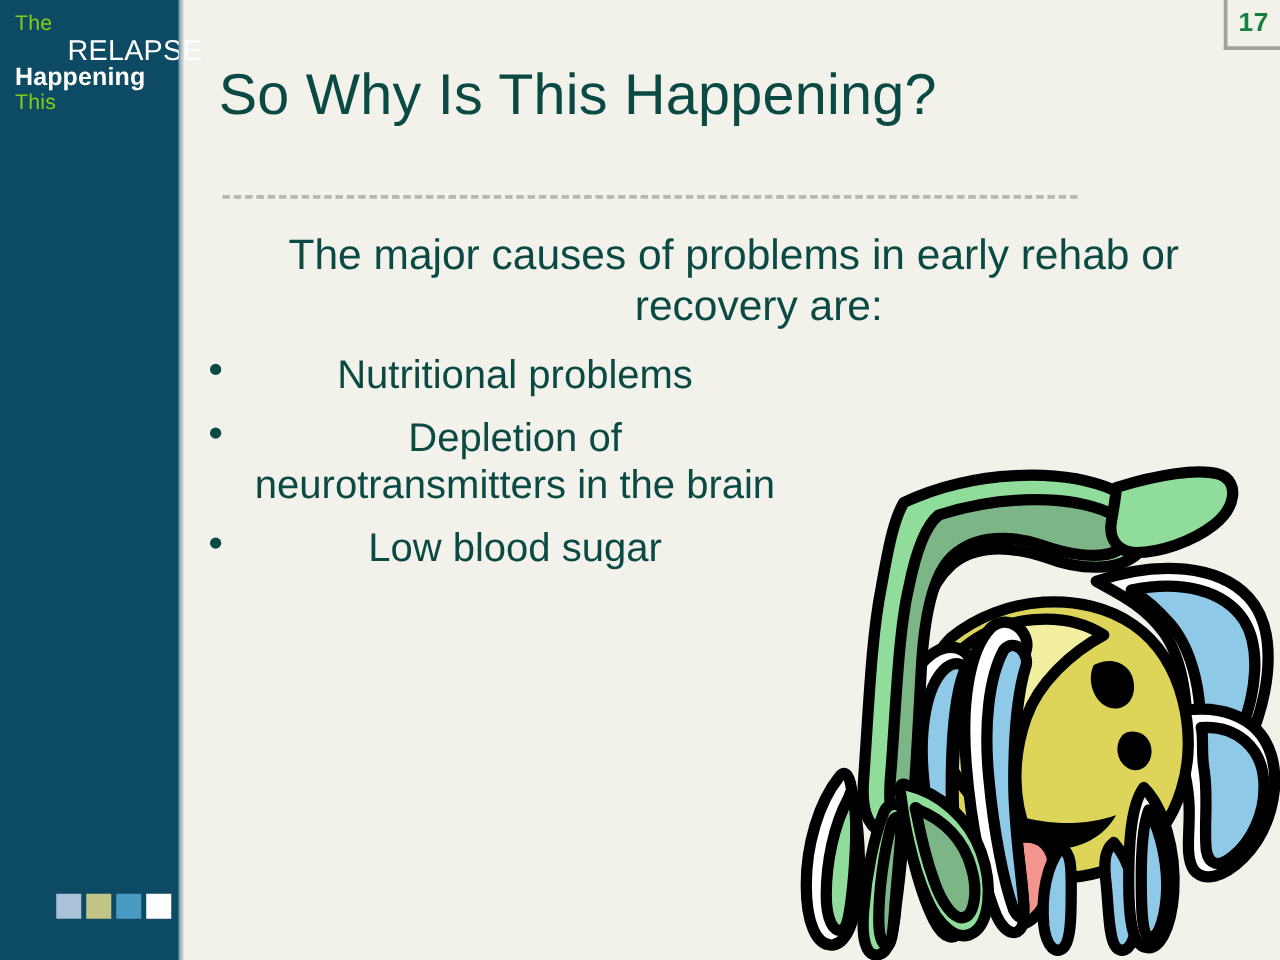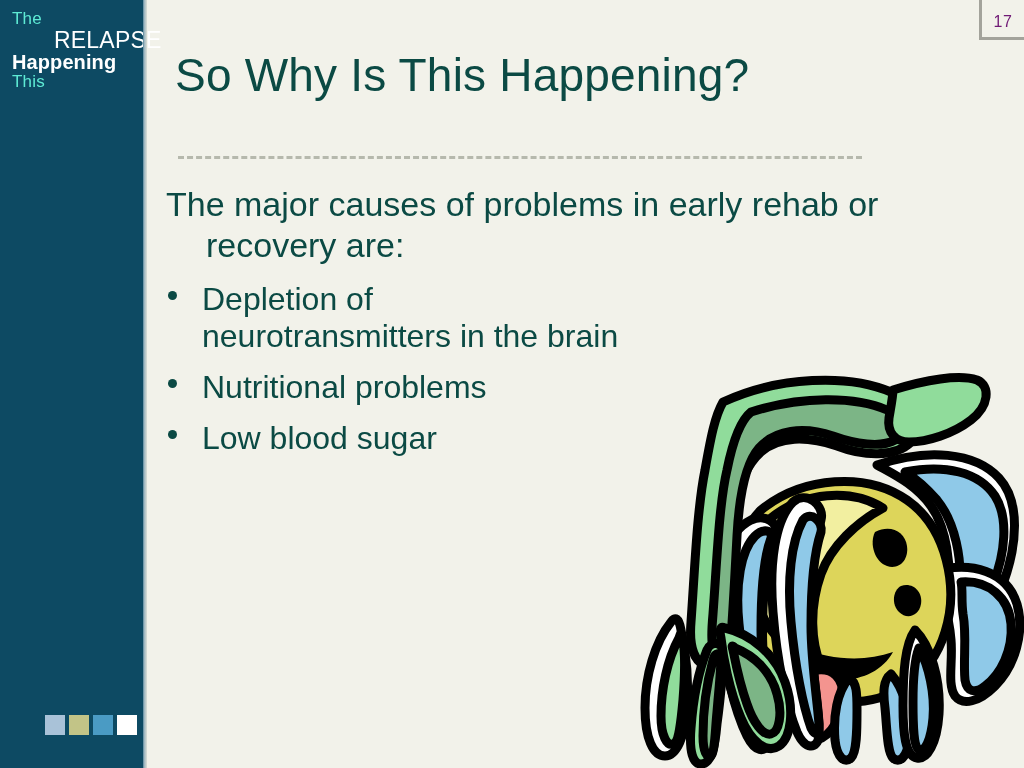--- a/index.html
+++ b/index.html
@@ -39,21 +39,21 @@
     position: absolute;
     left: 12px;
     top: 10px;
     width: 130px;
     line-height: 1.04;
   }
   .logo-the,
   .logo-plan {
     font-size: 17px;
     font-weight: normal;
-    color: #5eead4;
+    color: #84cc16;
     letter-spacing: 0.2px;
   }
   .logo-relapse {
     font-size: 23px;
     font-weight: normal;
     color: #ffffff;
     letter-spacing: 0.2px;
     margin-top: 1px;
     margin-left: 42px;
   }
@@ -88,23 +88,23 @@
     background: #f2f2ea;
     border-left: 3px solid #a3a39b;
     border-bottom: 3px solid #a3a39b;
     box-sizing: border-box;
     display: flex;
     align-items: flex-end;
     justify-content: center;
     padding-bottom: 6px;
   }
   #page-number {
-    font-size: 16px;
-    font-weight: normal;
-    color: #701a75;
+    font-size: 21px;
+    font-weight: bold;
+    color: #15803d;
     letter-spacing: 0.5px;
   }
 
   
   #title {
     position: absolute;
     left: 175px;
     top: 48px;
     width: 820px;
     text-align: left;
@@ -125,20 +125,21 @@
     border-top: 3px dashed #b6b9ad;
   }
 
   
   #body {
     position: absolute;
     left: 160px;
     top: 184px;
     width: 848px;
     color: #0b4a44;
+    text-align: center;
   }
   #lead {
     font-size: 34px;
     line-height: 1.22;
     text-indent: 6px;
     padding-left: 0;
     color: #0b4a44;
   }
   #lead .lead-indent {
     display: block;
@@ -209,25 +210,25 @@
 
   <div id="body">
     <div id="lead">
       <span>The major causes of problems in early rehab or</span>
       <span class="lead-indent">recovery are:</span>
     </div>
 
     <ul id="bullets">
       <li>
         <span class="bullet-dot"></span>
-        <span>Depletion of neurotransmitters in the brain</span>
+        <span>Nutritional problems</span>
       </li>
       <li>
         <span class="bullet-dot"></span>
-        <span>Nutritional problems</span>
+        <span>Depletion of neurotransmitters in the brain</span>
       </li>
       <li>
         <span class="bullet-dot"></span>
         <span>Low blood sugar</span>
       </li>
     </ul>
   </div>
 
   <div id="flower">
     <svg viewBox="0 0 455 408" width="455" height="408" xmlns="http://www.w3.org/2000/svg">

